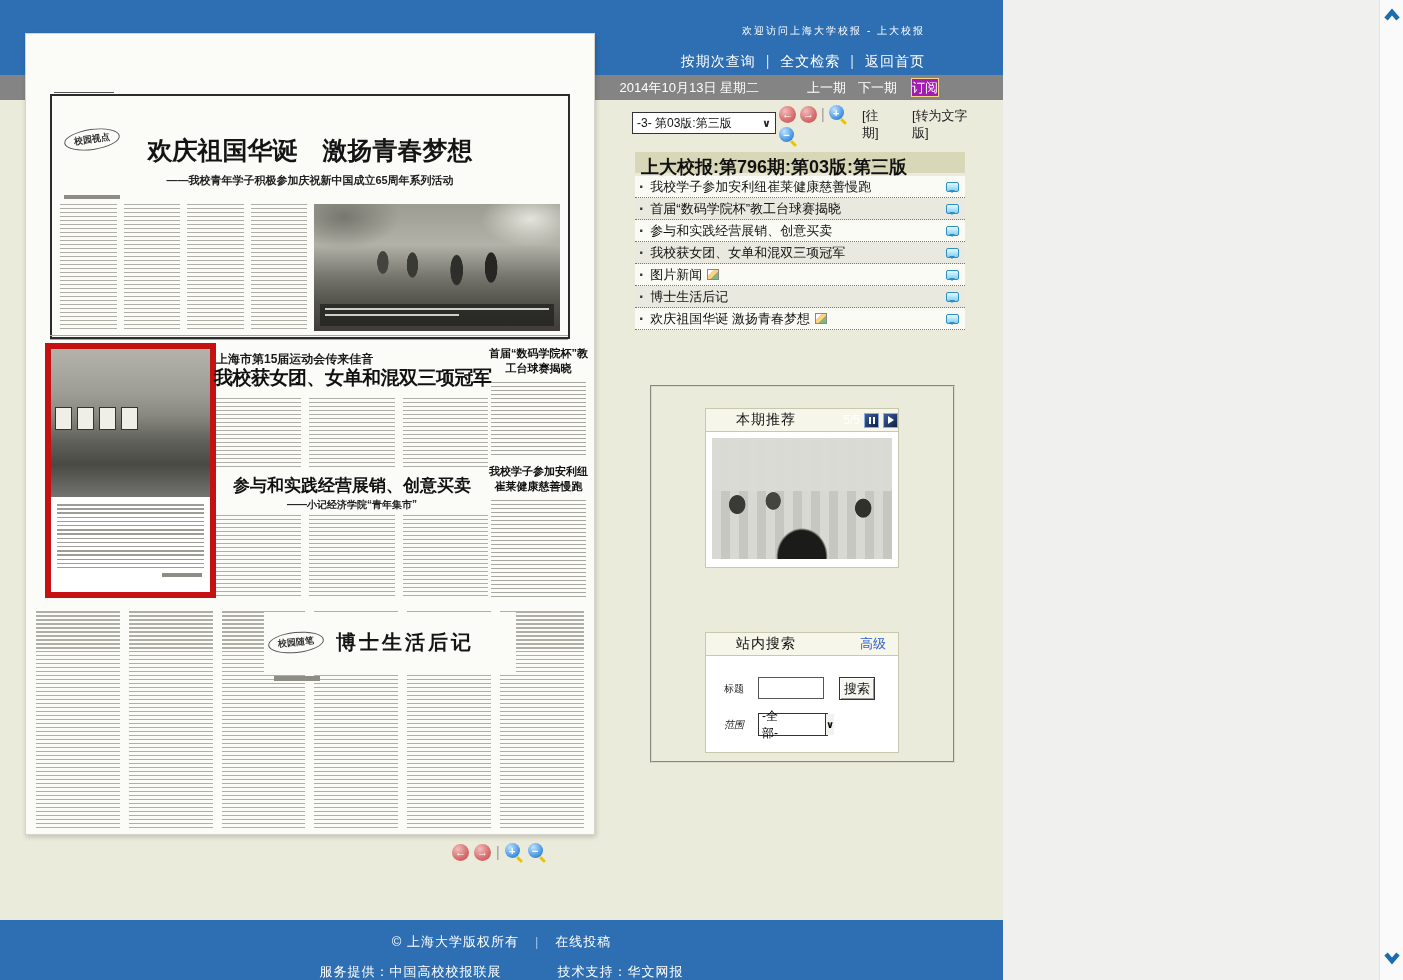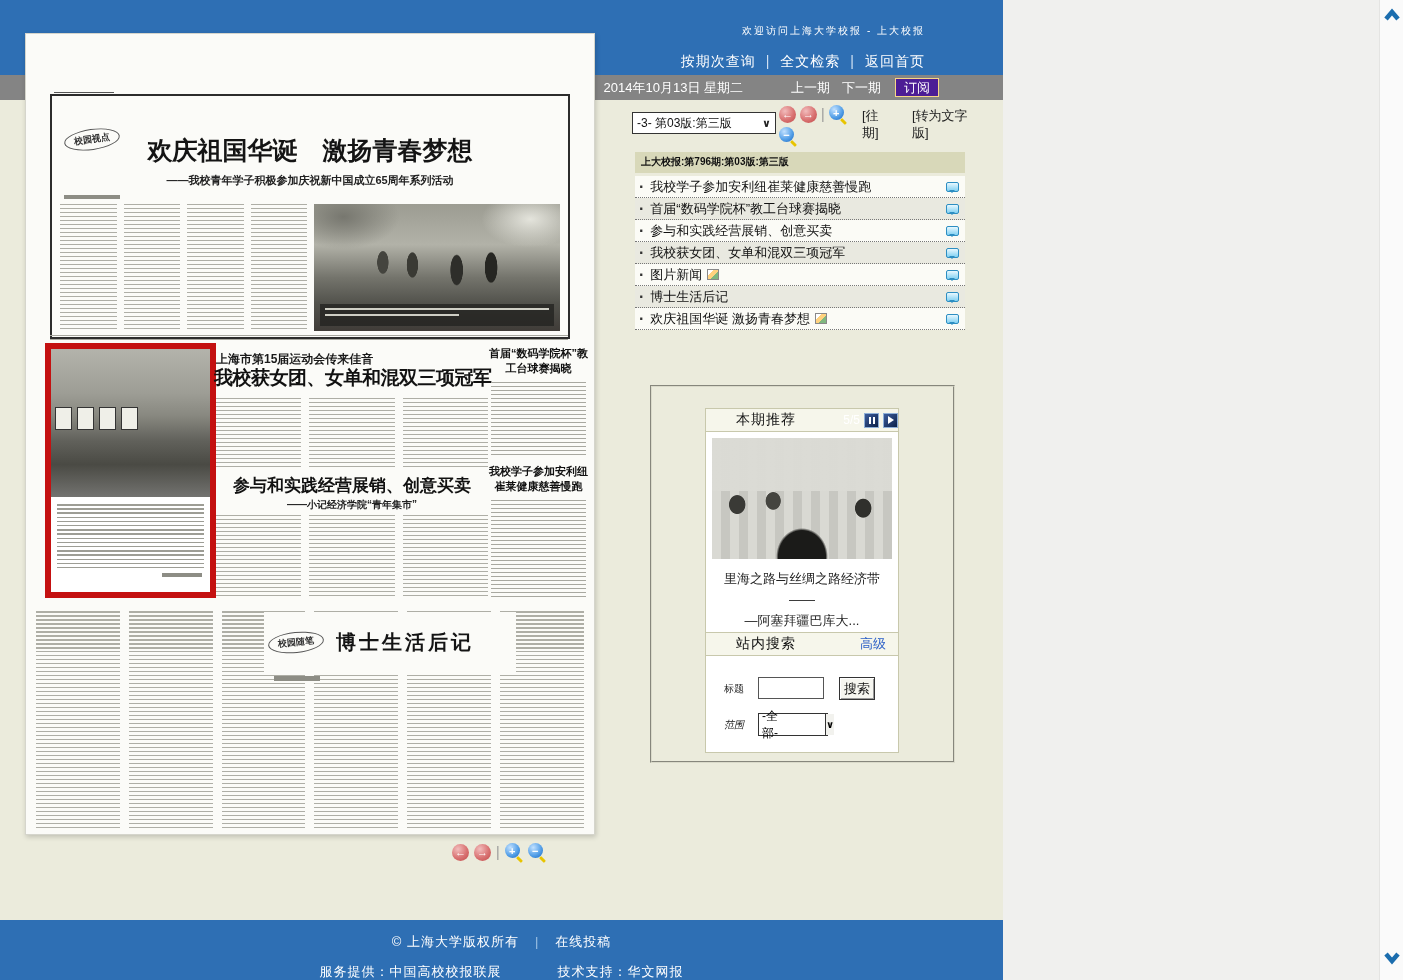--- a/index.html
+++ b/index.html
@@ -12,40 +12,40 @@
 
   .hdr { position:absolute; left:0; top:0; width:1003px; height:75px; background:#2e6fb4; color:#fff; }
   .hdr-l1 { position:absolute; top:24px; right:78px; font-size:10px; letter-spacing:2px; }
   .hdr-l2 { position:absolute; top:53px; right:78px; font-size:14px; letter-spacing:1px; }
   .hdr-l2 .sep { margin:0 10px; color:#cfe0f2; }
 
   .datebar { position:absolute; left:0; top:75px; width:1003px; height:25px; background:#848484; color:#fff; font-size:13px; }
   .datebar-inner { position:absolute; right:64px; top:3px; display:flex; align-items:center; }
   .db-date { margin-right:36px; }
   .db-link { margin-left:12px; }
-  .subscribe-btn { margin-left:14px; background:#4c1d95; border:1px solid #f7d787; color:#fff; padding:0 8px; height:19px; line-height:17px; font-size:13px; cursor:pointer; }
+  .subscribe-btn { margin-left:14px; background:#a21caf; border:1px solid #f7d787; color:#fff; padding:0 0; height:19px; line-height:17px; font-size:13px; cursor:pointer; }
 
   .footer { position:absolute; left:0; top:920px; width:1003px; height:60px; background:#2e6fb4; color:#fff; font-size:13px; }
   .f1 { position:absolute; top:13px; width:100%; text-align:center; letter-spacing:1px; }
   .f1 .sep { margin:0 16px; color:#9ec2e4; }
   .f2 { position:absolute; top:43px; width:100%; text-align:center; letter-spacing:1px; }
   .f2 .gap { display:inline-block; width:56px; }
 
   
   .edition-select { position:absolute; left:632px; top:112px; width:144px; height:22px; background:#fff; border:1px solid #333; font-size:12px; color:#111; display:flex; align-items:center; padding:0 4px; cursor:pointer; }
   .edition-select .arrow { margin-left:auto; font-size:11px; font-weight:bold; color:#222; }
 
   .topctrls { position:absolute; left:779px; top:105px; width:80px; display:flex; flex-wrap:wrap; gap:4px; align-items:center; }
   .pipe { color:#999; font-size:14px; }
 
   .bracket-link { position:absolute; font-size:13px; color:#222; line-height:17px; word-break:break-all; cursor:pointer; }
   .bk1 { left:862px; top:107px; width:28px; }
   .bk2 { left:912px; top:107px; width:60px; }
 
-  .issuebar { position:absolute; left:635px; top:152px; width:330px; height:21px; background:#d8d8b9; font-weight:bold; font-size:10px; color:#111; padding:3px 0 0 6px; }
+  .issuebar { position:absolute; left:635px; top:152px; width:330px; height:21px; background:#d8d8b9; font-weight:bold; font-size:18px; color:#111; padding:3px 0 0 6px; }
 
   .artlist { position:absolute; left:635px; top:176px; width:330px; }
   .art-row { display:flex; align-items:center; height:22px; border-bottom:1px dotted #777; background:#fbfbf6; padding:0 6px 0 4px; cursor:pointer; }
   .art-row:nth-child(even) { background:#e9e9e0; }
   .blt { font-weight:bold; margin-right:6px; color:#333; }
   .art-link { font-size:13px; color:#111; white-space:nowrap; }
   .comment-icon { width:13px; height:10px; margin-left:auto; background:linear-gradient(180deg,#e8f8ff,#7fd0f2); border:1px solid #2d8ec2; border-radius:2px; position:relative; cursor:pointer; flex:0 0 auto; }
   .comment-icon::after { content:""; position:absolute; left:2px; bottom:-5px; border:3px solid transparent; border-top-color:#2d8ec2; }
   .pic-icon { width:12px; height:11px; border:1px solid #888; margin-left:5px; background:linear-gradient(135deg,#fff 28%,#ffd27f 28% 58%,#7fb77f 58%); flex:0 0 auto; }
 
@@ -249,24 +249,20 @@
       <span class="rec-counter">5/5</span>
       <span class="pp-btn">
           <span class="pp-pause"></span>
         </span>
       <span class="pp-btn">
           <span class="pp-play"></span>
         </span>
     </div>
     <div class="panel-body rec-body">
       <div class="rec-photo"></div>
-      <div class="rec-caption">
-        <span>里海之路与丝绸之路经济带 ——</span><br>
-        <span>—阿塞拜疆巴库大...</span>
-      </div>
     </div>
   </div>
 
   <div class="panel search-panel">
     <div class="panel-head">
       <span class="sch-title">站内搜索</span>
       <a class="sch-adv">高级</a>
     </div>
     <div class="panel-body sch-body">
       <span class="sch-label lbl1">标题</span>

